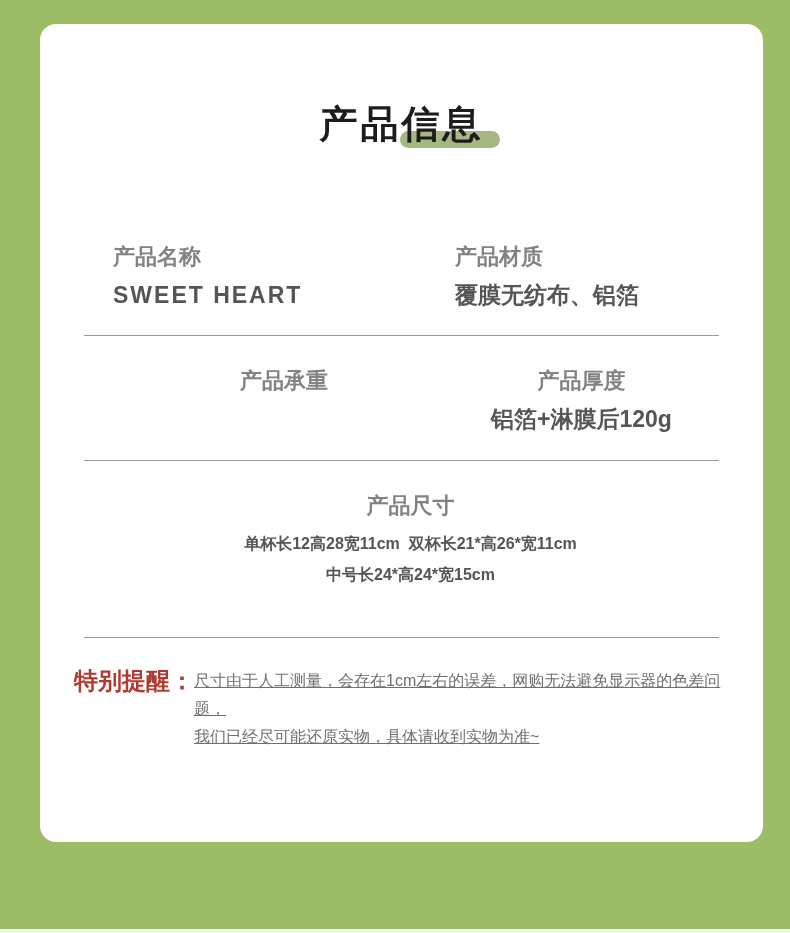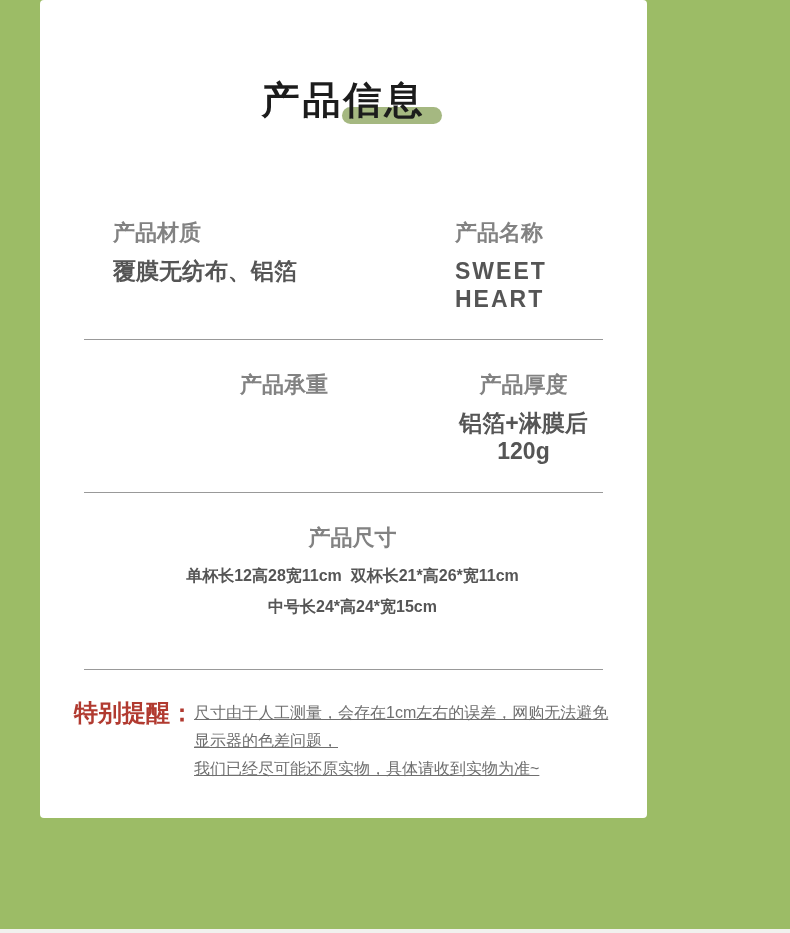--- a/index.html
+++ b/index.html
@@ -23,25 +23,25 @@
   .page {
     position: relative;
     width: 790px;
     height: 933px;
     background: var(--background);
     overflow: hidden;
   }
   .card {
     position: absolute;
     left: 40px;
-    top: 0;
-    width: 607px;
+    top: 24px;
+    width: 723px;
     height: 818px;
     background: var(--card);
-    border-radius: 4px;
+    border-radius: 16px;
   }
   .title-wrap {
     text-align: center;
     margin-top: 76px;
   }
   .title {
     display: inline-block;
     position: relative;
     font-size: 38px;
     line-height: 48px;
@@ -134,26 +134,26 @@
 
     <div class="title-wrap">
       <h1 class="title">
         <span class="highlight"></span>
         <span class="title-text">产品信息</span>
       </h1>
     </div>
 
     <div class="info-row row-1">
       <div class="cell">
+        <div class="label">产品名称</div>
+        <div class="value latin">SWEET HEART</div>
+      </div>
+      <div class="cell">
         <div class="label">产品材质</div>
         <div class="value">覆膜无纺布、铝箔</div>
-      </div>
-      <div class="cell">
-        <div class="label">产品名称</div>
-        <div class="value latin">SWEET HEART</div>
       </div>
     </div>
 
     <div class="divider divider-1"></div>
 
     <div class="info-row row-2">
       <div class="cell">
         <div class="label">产品承重</div>
       </div>
       <div class="cell">

